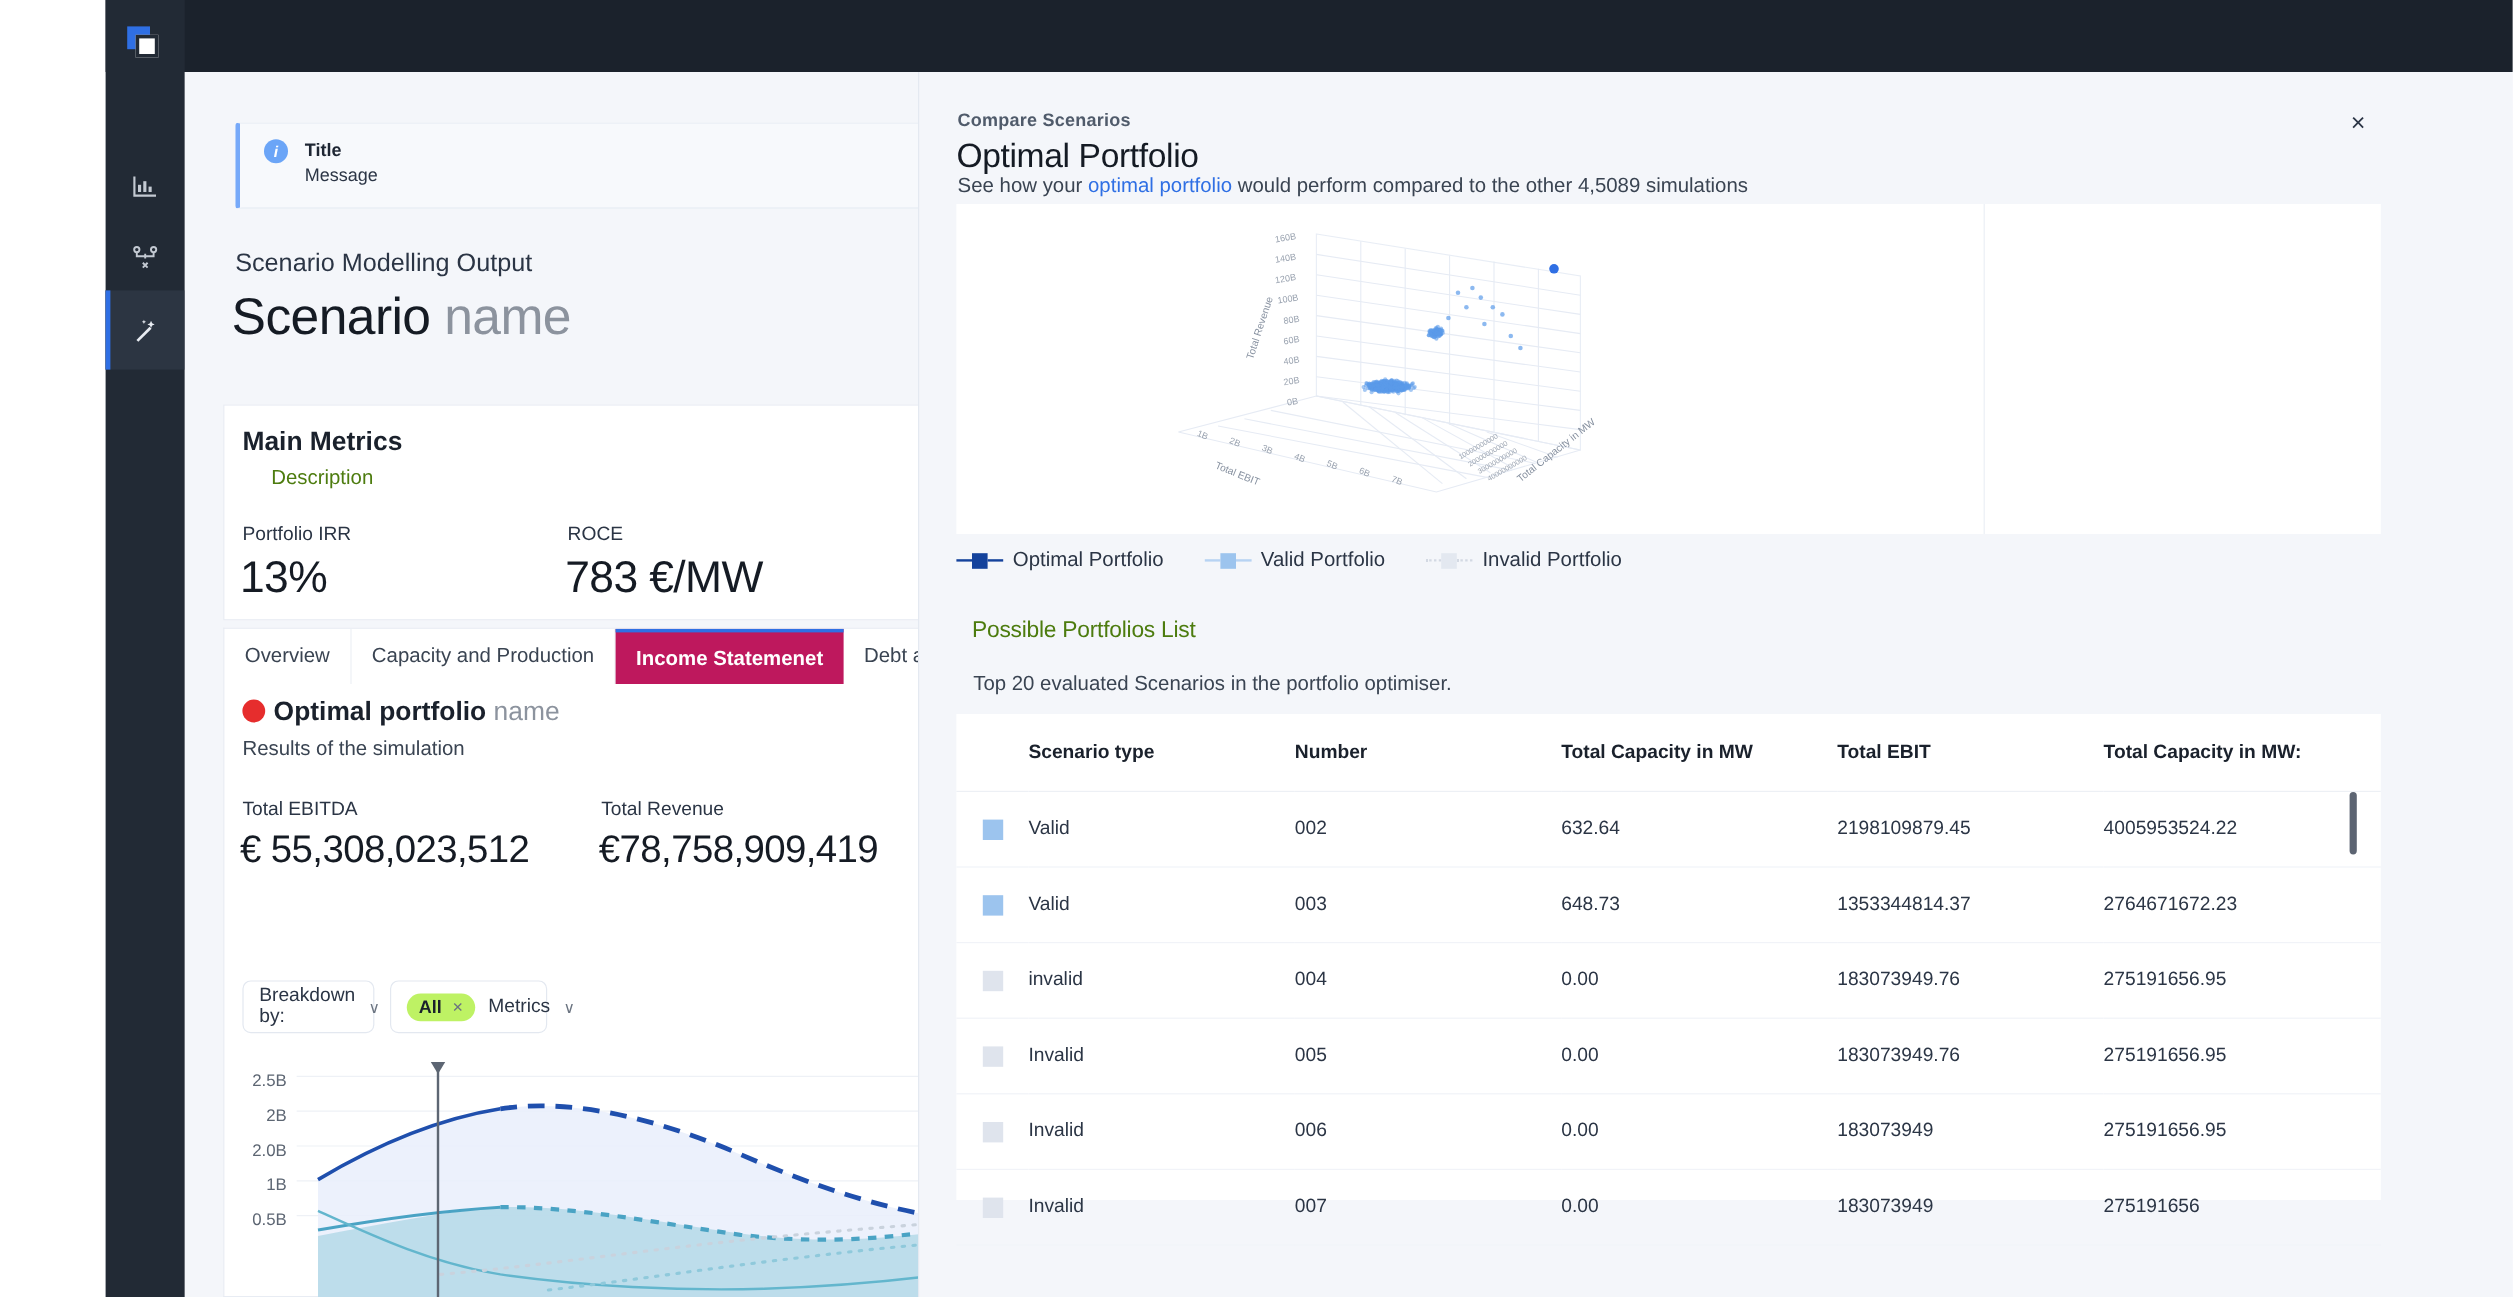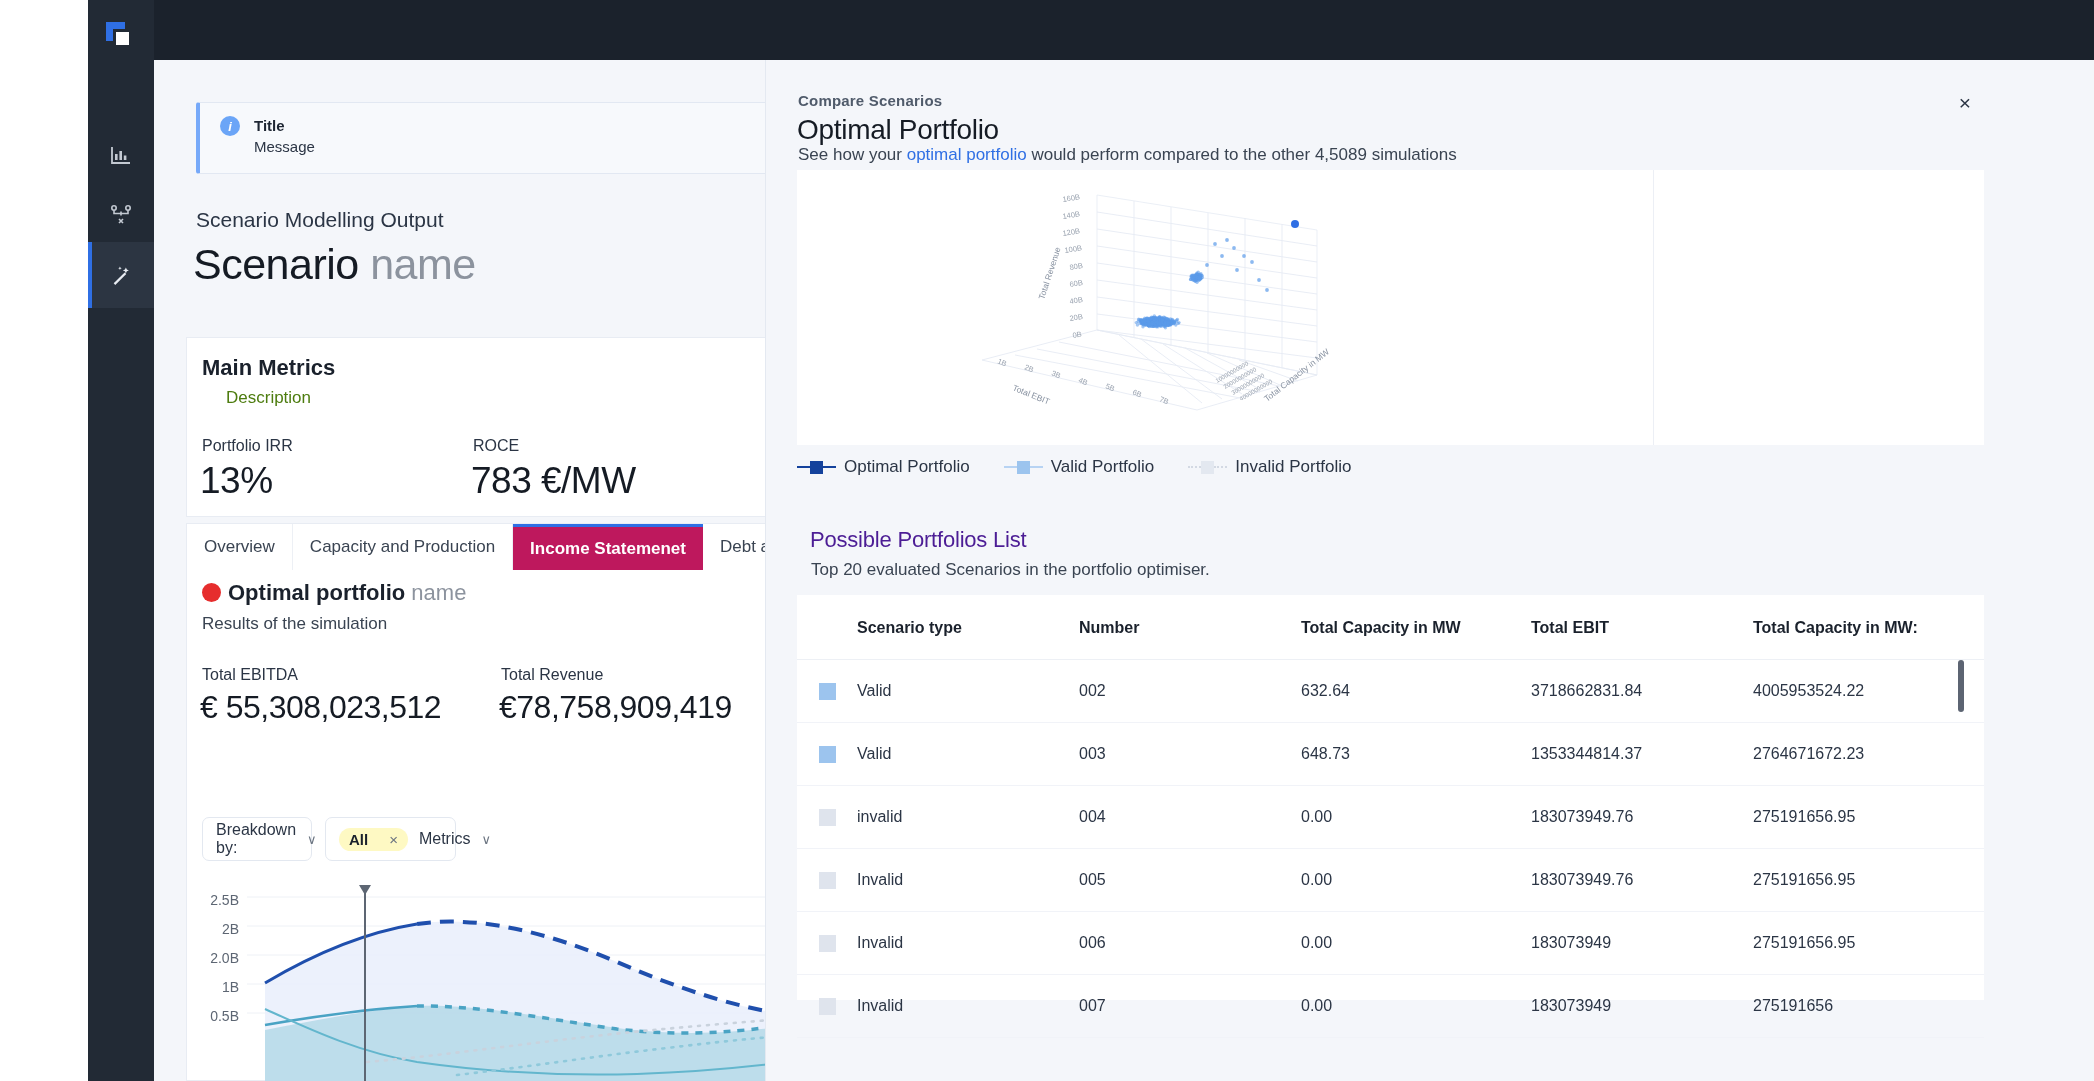--- a/index.html
+++ b/index.html
@@ -121,22 +121,22 @@
   .res-title .muted { color: #8c939e; font-weight: normal; }
   .res-sub { position: absolute; left: 15px; top: 44px; font-size: 17px; color: #3a4452; }
 
   .select {
     position: absolute; height: 44px; background: #fff;
     border: 1px solid #e3e8f0; border-radius: 7px;
     display: flex; align-items: center; gap: 11px; padding: 0 13px;
     font-size: 16px; color: #2b3545;
   }
   .chip {
-    display: flex; align-items: center; gap: 21px;
-    background: #fef9c3; border-radius: 13px; padding: 3px 10px;
+    display: flex; align-items: center; gap: 9px;
+    background: #bef264; border-radius: 13px; padding: 3px 10px;
     font-size: 15px; font-weight: bold; color: #1a212c;
   }
   .chip-x { color: #6b7481; font-size: 15px; font-weight: normal; }
   .caret { color: #6b7481; font-size: 13px; }
 
   .ytick {
     position: absolute; font-size: 14px; color: #5d6673; text-align: right; width: 56px;
   }
 
   
@@ -175,22 +175,22 @@
     position: absolute; left: 797px; top: 455px; height: 24px;
     display: flex; align-items: center; gap: 34px;
   }
   .lg { display: flex; align-items: center; gap: 8px; font-size: 17px; color: #2b3545; }
   .lg-mark { display: flex; align-items: center; }
   .lg-line { width: 13px; height: 2px; }
   .lg-line.dotted { height: 0; border-top: 2px dotted #d3d9e3; }
   .lg-box { width: 13px; height: 13px; }
 
   .list-h {
-    position: absolute; left: 810px; top: 527px;
-    font-size: 22px; color: #4c1d95; letter-spacing: -0.2px;
+    position: absolute; left: 810px; top: 515px;
+    font-size: 19px; color: #4d7c0f; letter-spacing: -0.2px;
   }
   .list-sub { position: absolute; left: 811px; top: 560px; font-size: 17px; color: #3a4452; }
 
   #table-card {
     position: absolute; left: 797px; top: 595px; width: 1187px; height: 405px;
     background: #fff;
   }
   table { width: 100%; border-collapse: collapse; table-layout: fixed; }
   th {
     text-align: left; font-size: 16px; font-weight: bold; color: #1a212c;
@@ -1215,21 +1215,21 @@
         </tr>
       </thead>
       <tbody id="table-body">
           <tr>
             <td class="col-sw">
               <span class="sw" style="background:#9cc4ee"></span>
             </td>
             <td class="col-type">Valid</td>
             <td class="col-num">002</td>
             <td class="col-cap">632.64</td>
-            <td class="col-ebit">3718662831.84</td>
+            <td class="col-ebit">2198109879.45</td>
             <td>4005953524.22</td>
           </tr>
           <tr>
             <td class="col-sw">
               <span class="sw" style="background:#9cc4ee"></span>
             </td>
             <td class="col-type">Valid</td>
             <td class="col-num">003</td>
             <td class="col-cap">648.73</td>
             <td class="col-ebit">1353344814.37</td>

